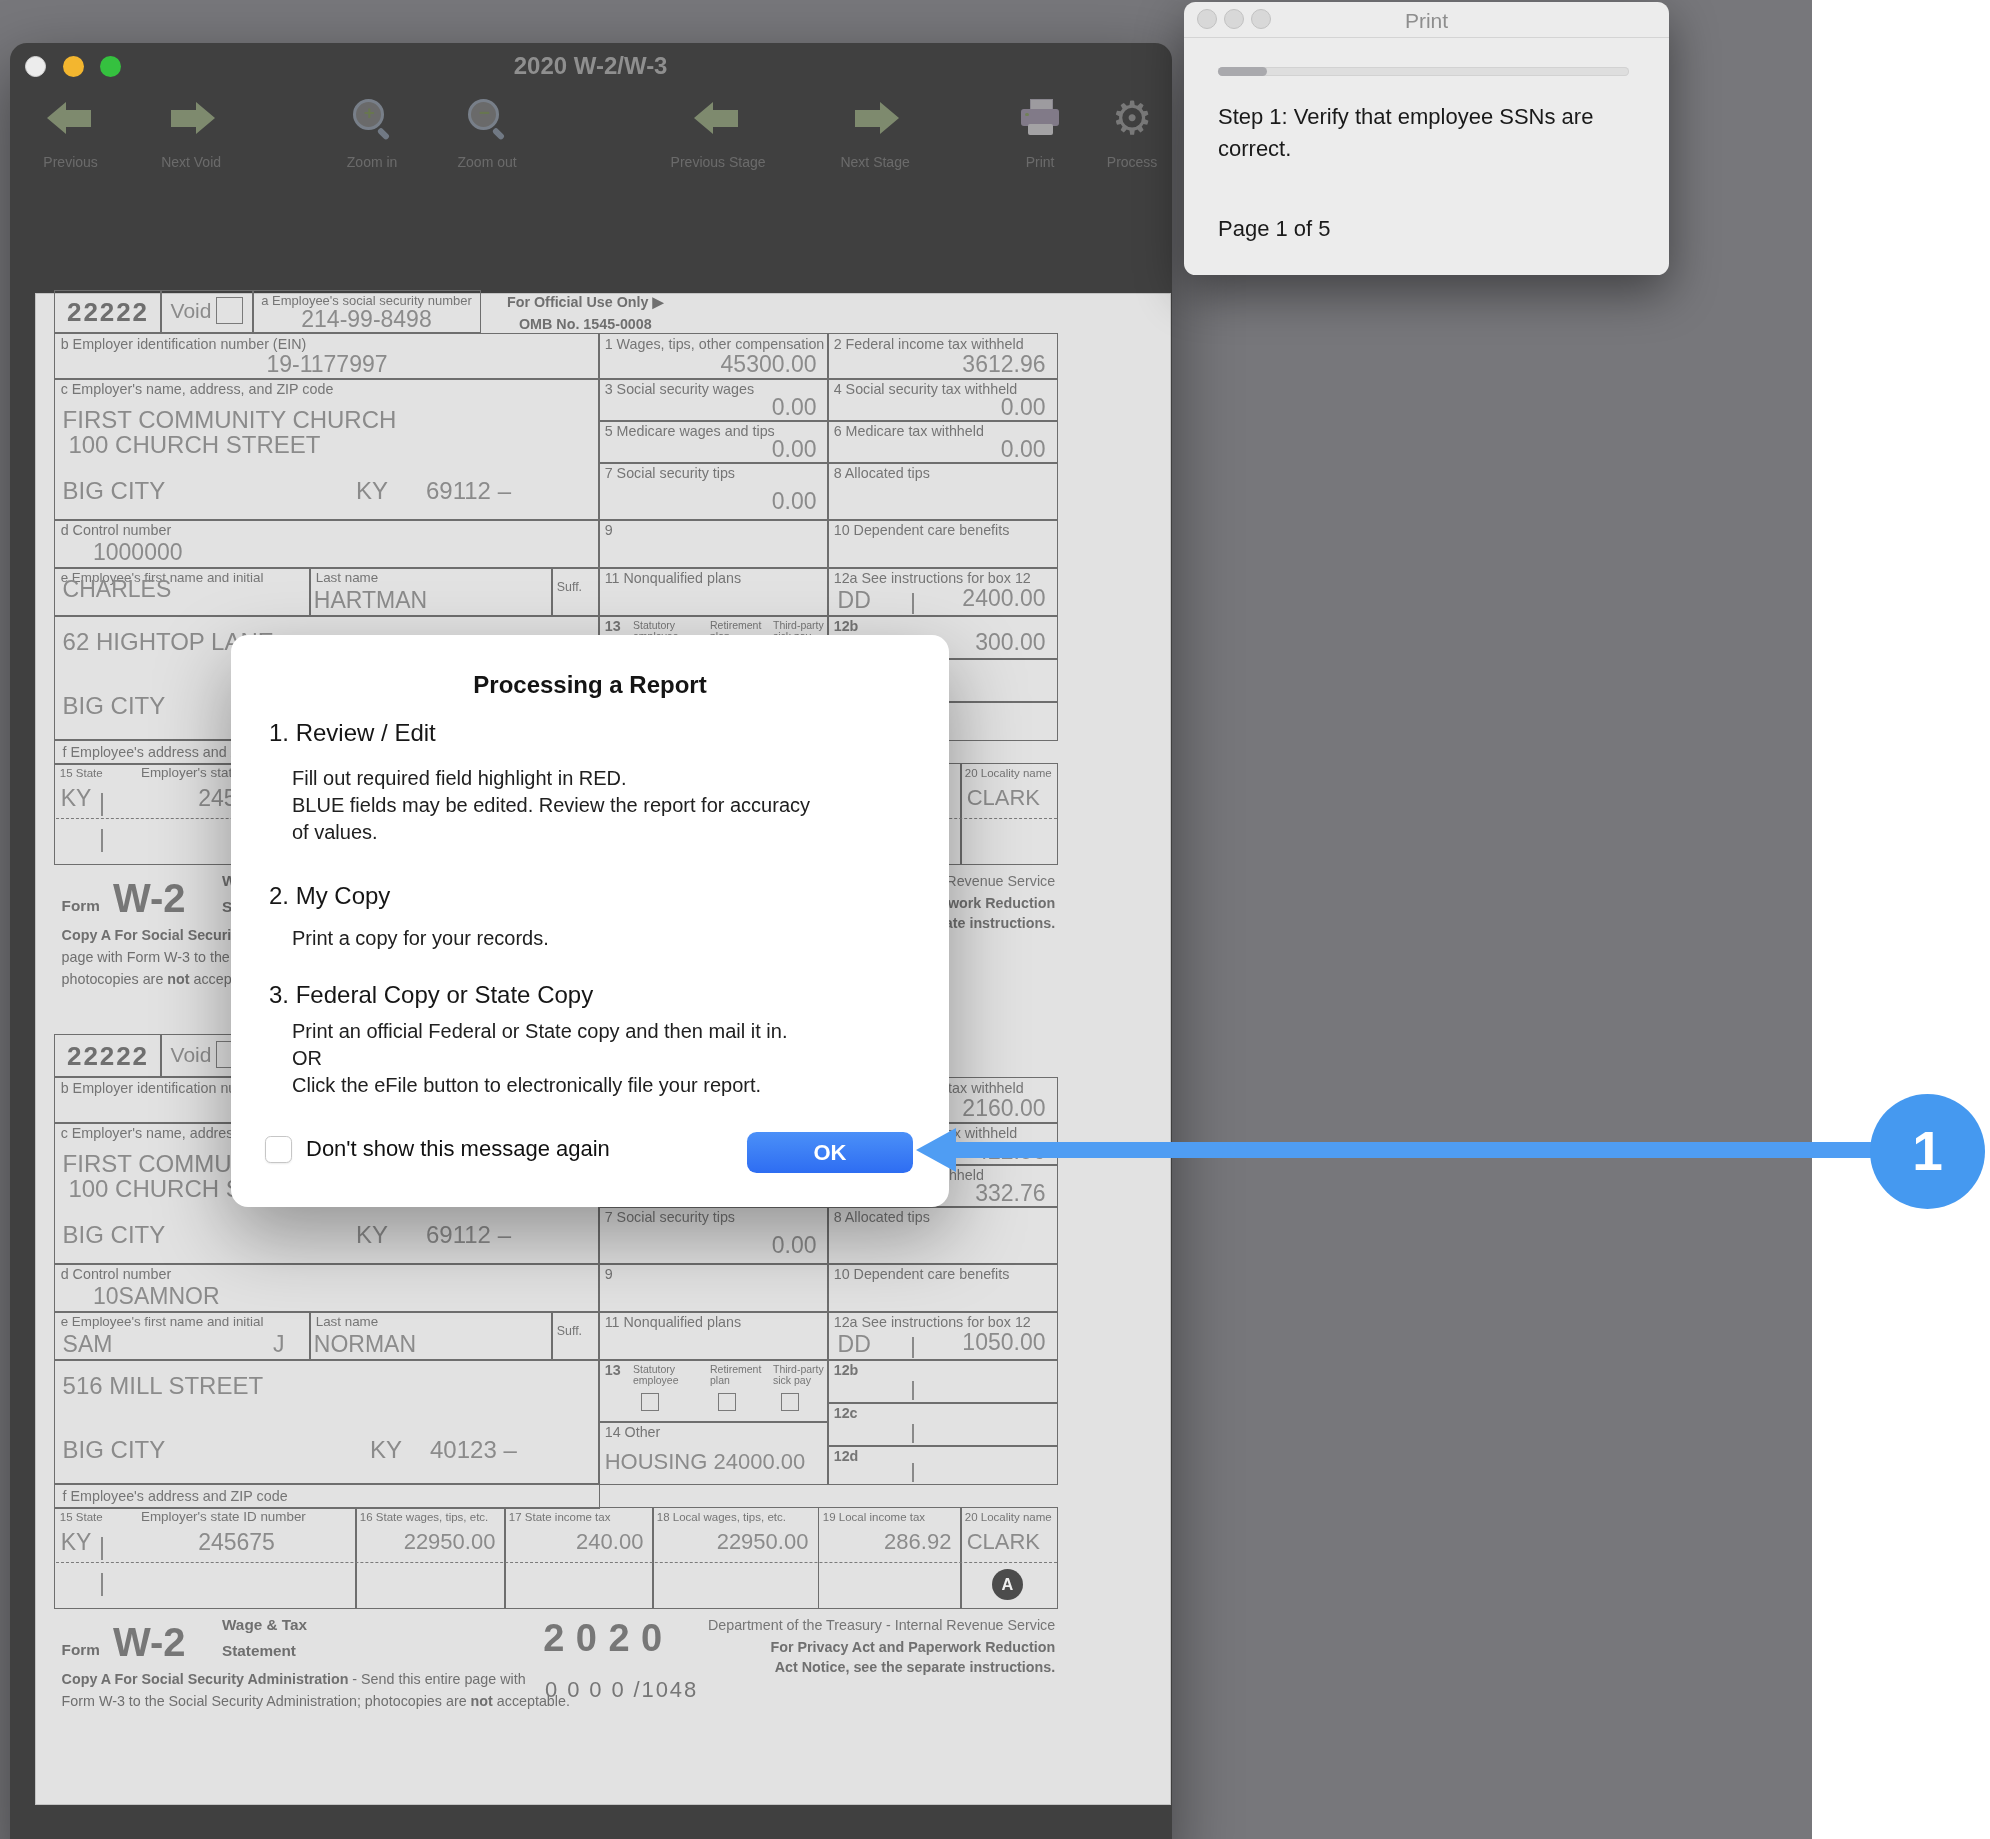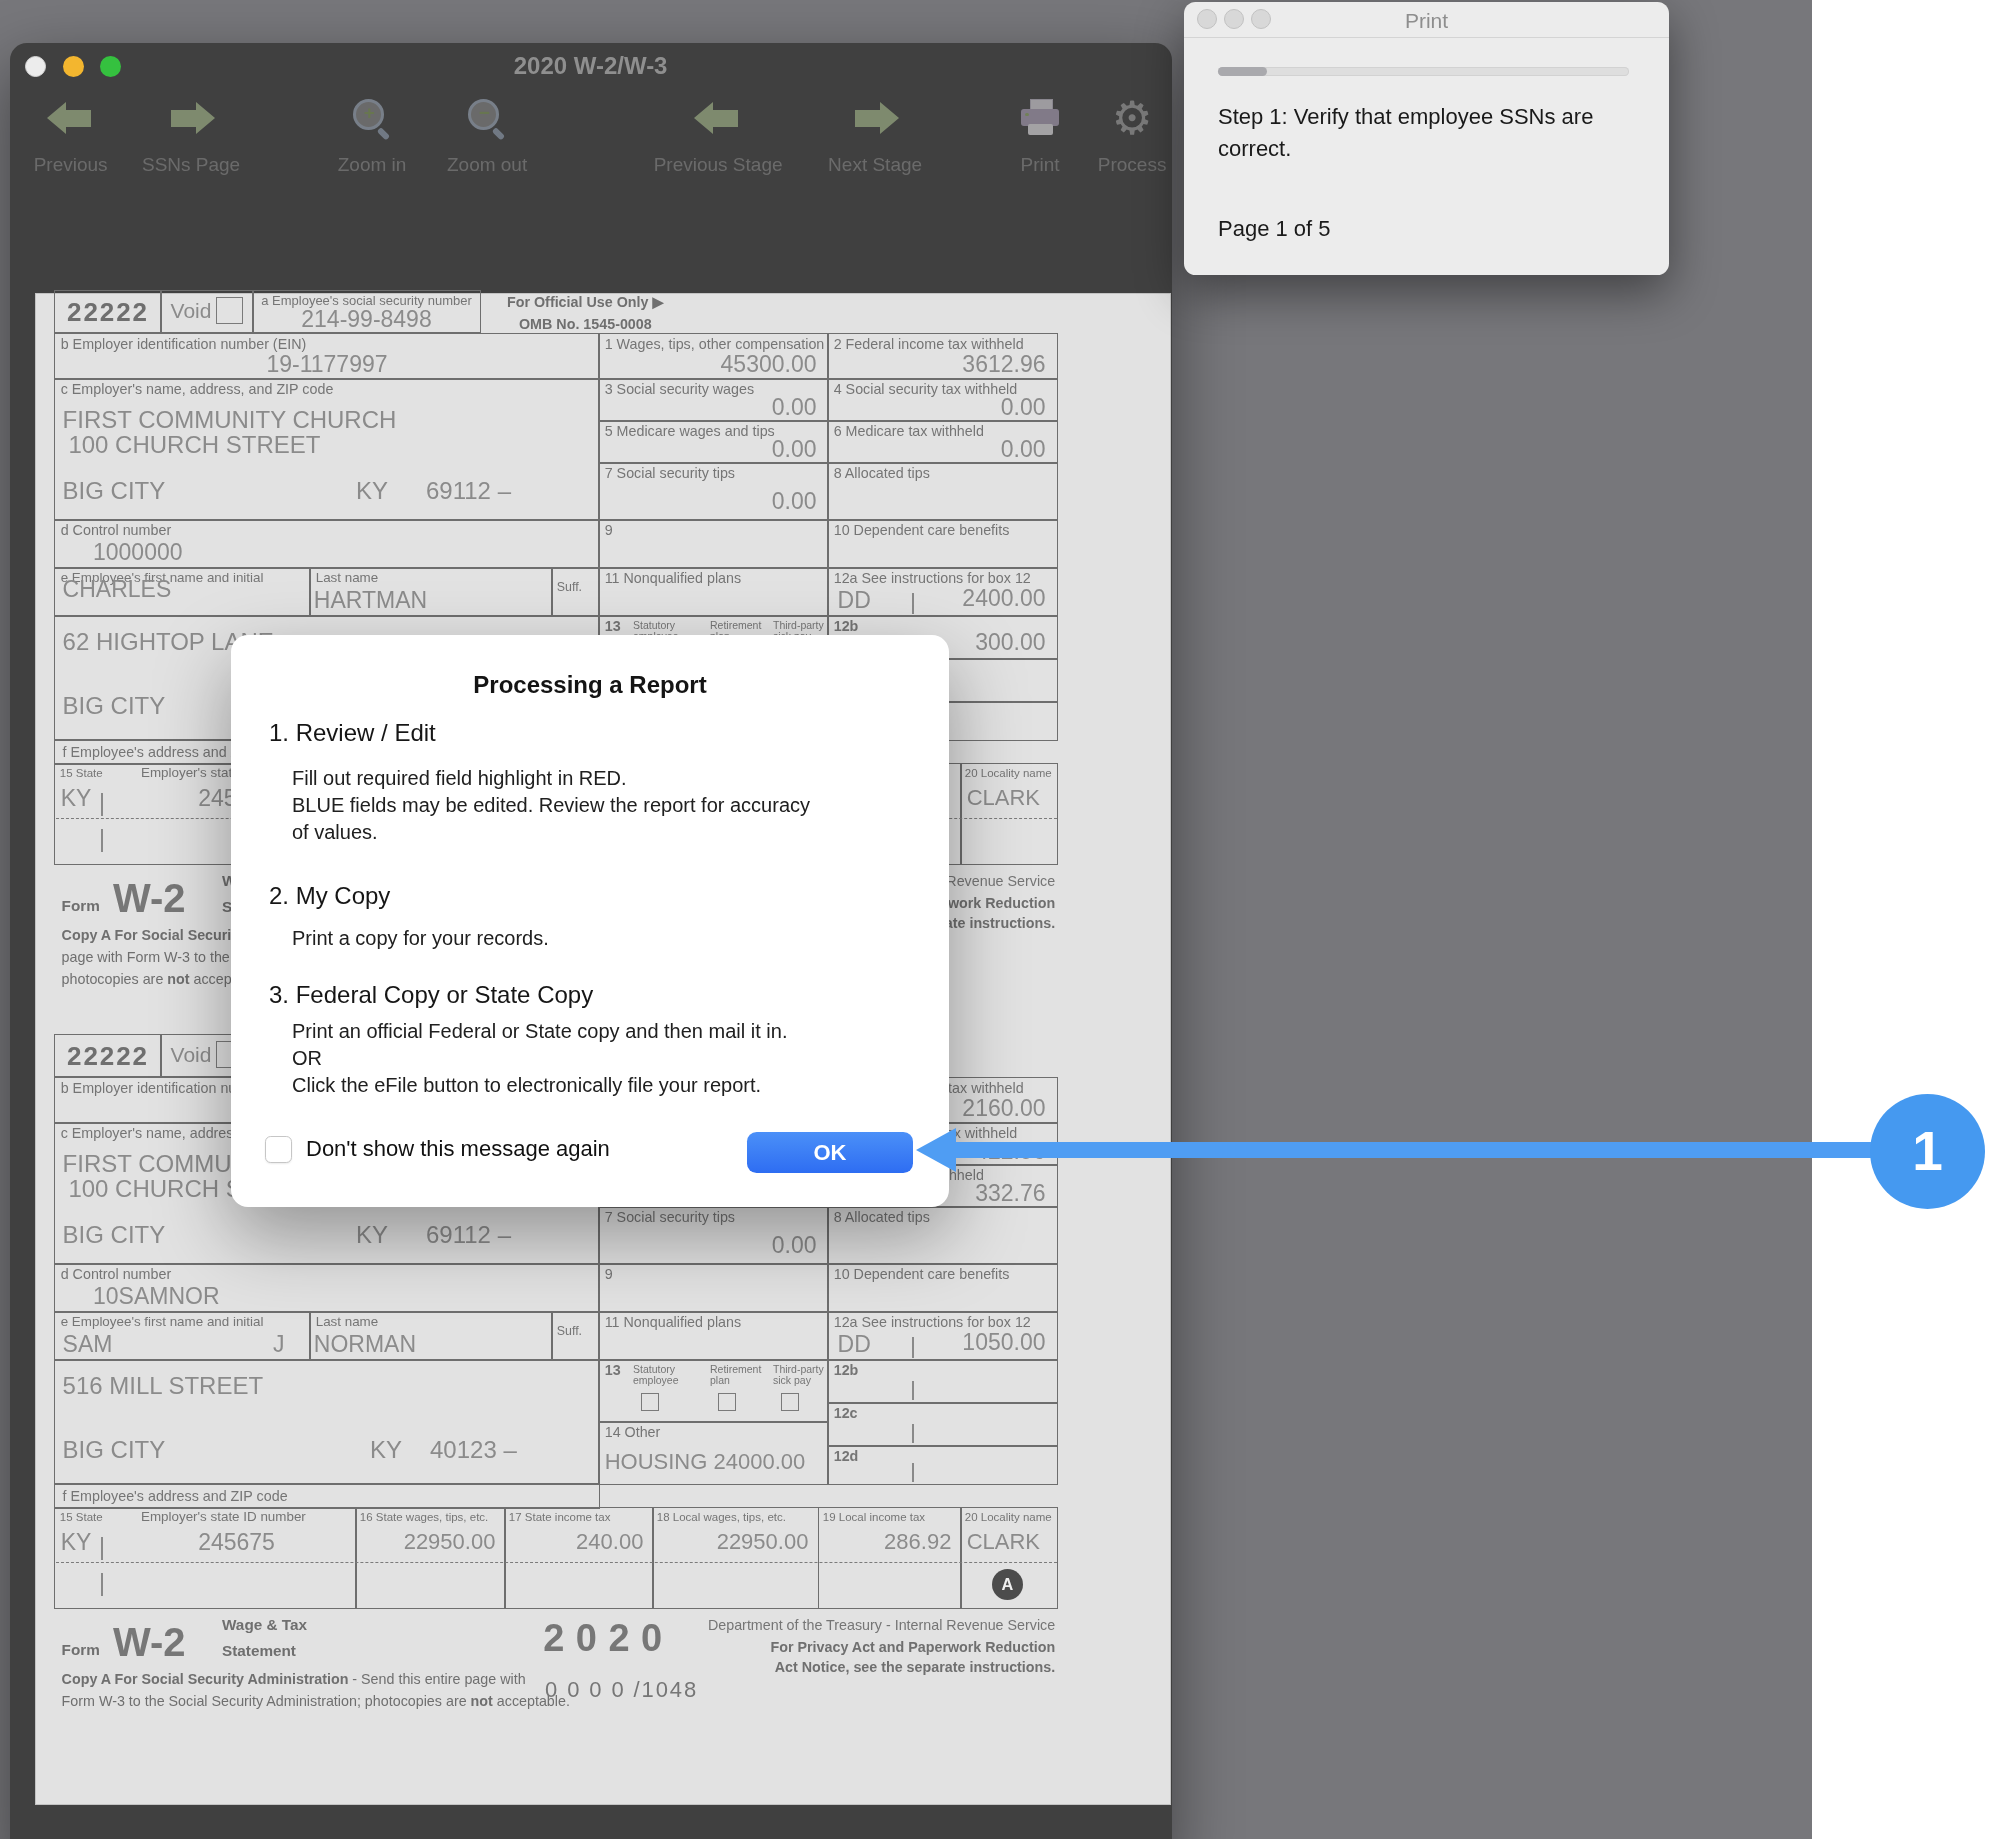--- a/index.html
+++ b/index.html
@@ -15,21 +15,21 @@
     border-radius:17px;box-shadow:0 24px 67px rgba(0,0,0,.45);margin-top:23px;}
   .titlebar{position:absolute;left:0;top:0;width:100%;height:38px;}
   .win-title{position:absolute;left:0;top:8.6px;width:100%;text-align:center;
     font-size:24px;font-weight:bold;color:#8f8f8f;}
   .tlight{position:absolute;top:13.4px;width:21px;height:21px;border-radius:50%;}
   .toolbar{position:absolute;left:0;top:38px;width:100%;height:103px;opacity:.55;}
   .tb-item{position:absolute;top:0;width:143px;height:99px;}
   .tb-icon{position:absolute;left:0;top:5.7px;width:100%;height:63px;
     display:flex;align-items:center;justify-content:center;}
   .tb-label{position:absolute;left:0;top:73px;width:100%;text-align:center;
-    font-size:19px;color:#8e8e8e;}
+    font-size:14px;color:#8e8e8e;}
   
   .ic-arrow{position:relative;width:48px;height:32.5px;}
   .ic-arrow .head-l{position:absolute;left:0;top:0;width:0;height:0;
     border-top:16.3px solid transparent;border-bottom:16.3px solid transparent;
     border-right:19px solid #b2c795;}
   .ic-arrow .tail-l{position:absolute;left:19px;top:7.6px;width:25px;height:17px;background:#b2c795;}
   .ic-arrow .head-r{position:absolute;right:0;top:0;width:0;height:0;
     border-top:16.3px solid transparent;border-bottom:16.3px solid transparent;
     border-left:19px solid #b2c795;}
   .ic-arrow .tail-r{position:absolute;right:19px;top:7.6px;width:25px;height:17px;background:#b2c795;}
@@ -137,21 +137,21 @@
         </div>
       <div class="tb-label">Previous</div>
     </div>
     <div class="tb-item" style="left:110px;">
       <div class="tb-icon">
           <span class="ic-arrow">
             <span class="head-r"></span>
             <span class="tail-r"></span>
           </span>
         </div>
-      <div class="tb-label">SSNs Page</div>
+      <div class="tb-label">Next Void</div>
     </div>
     <div class="tb-item" style="left:291px;">
       <div class="tb-icon">
           <span class="ic-zoom">
             <span class="lens"></span>
             <span class="handle"></span>
             <span class="sign">+</span>
           </span>
         </div>
       <div class="tb-label">Zoom in</div>

